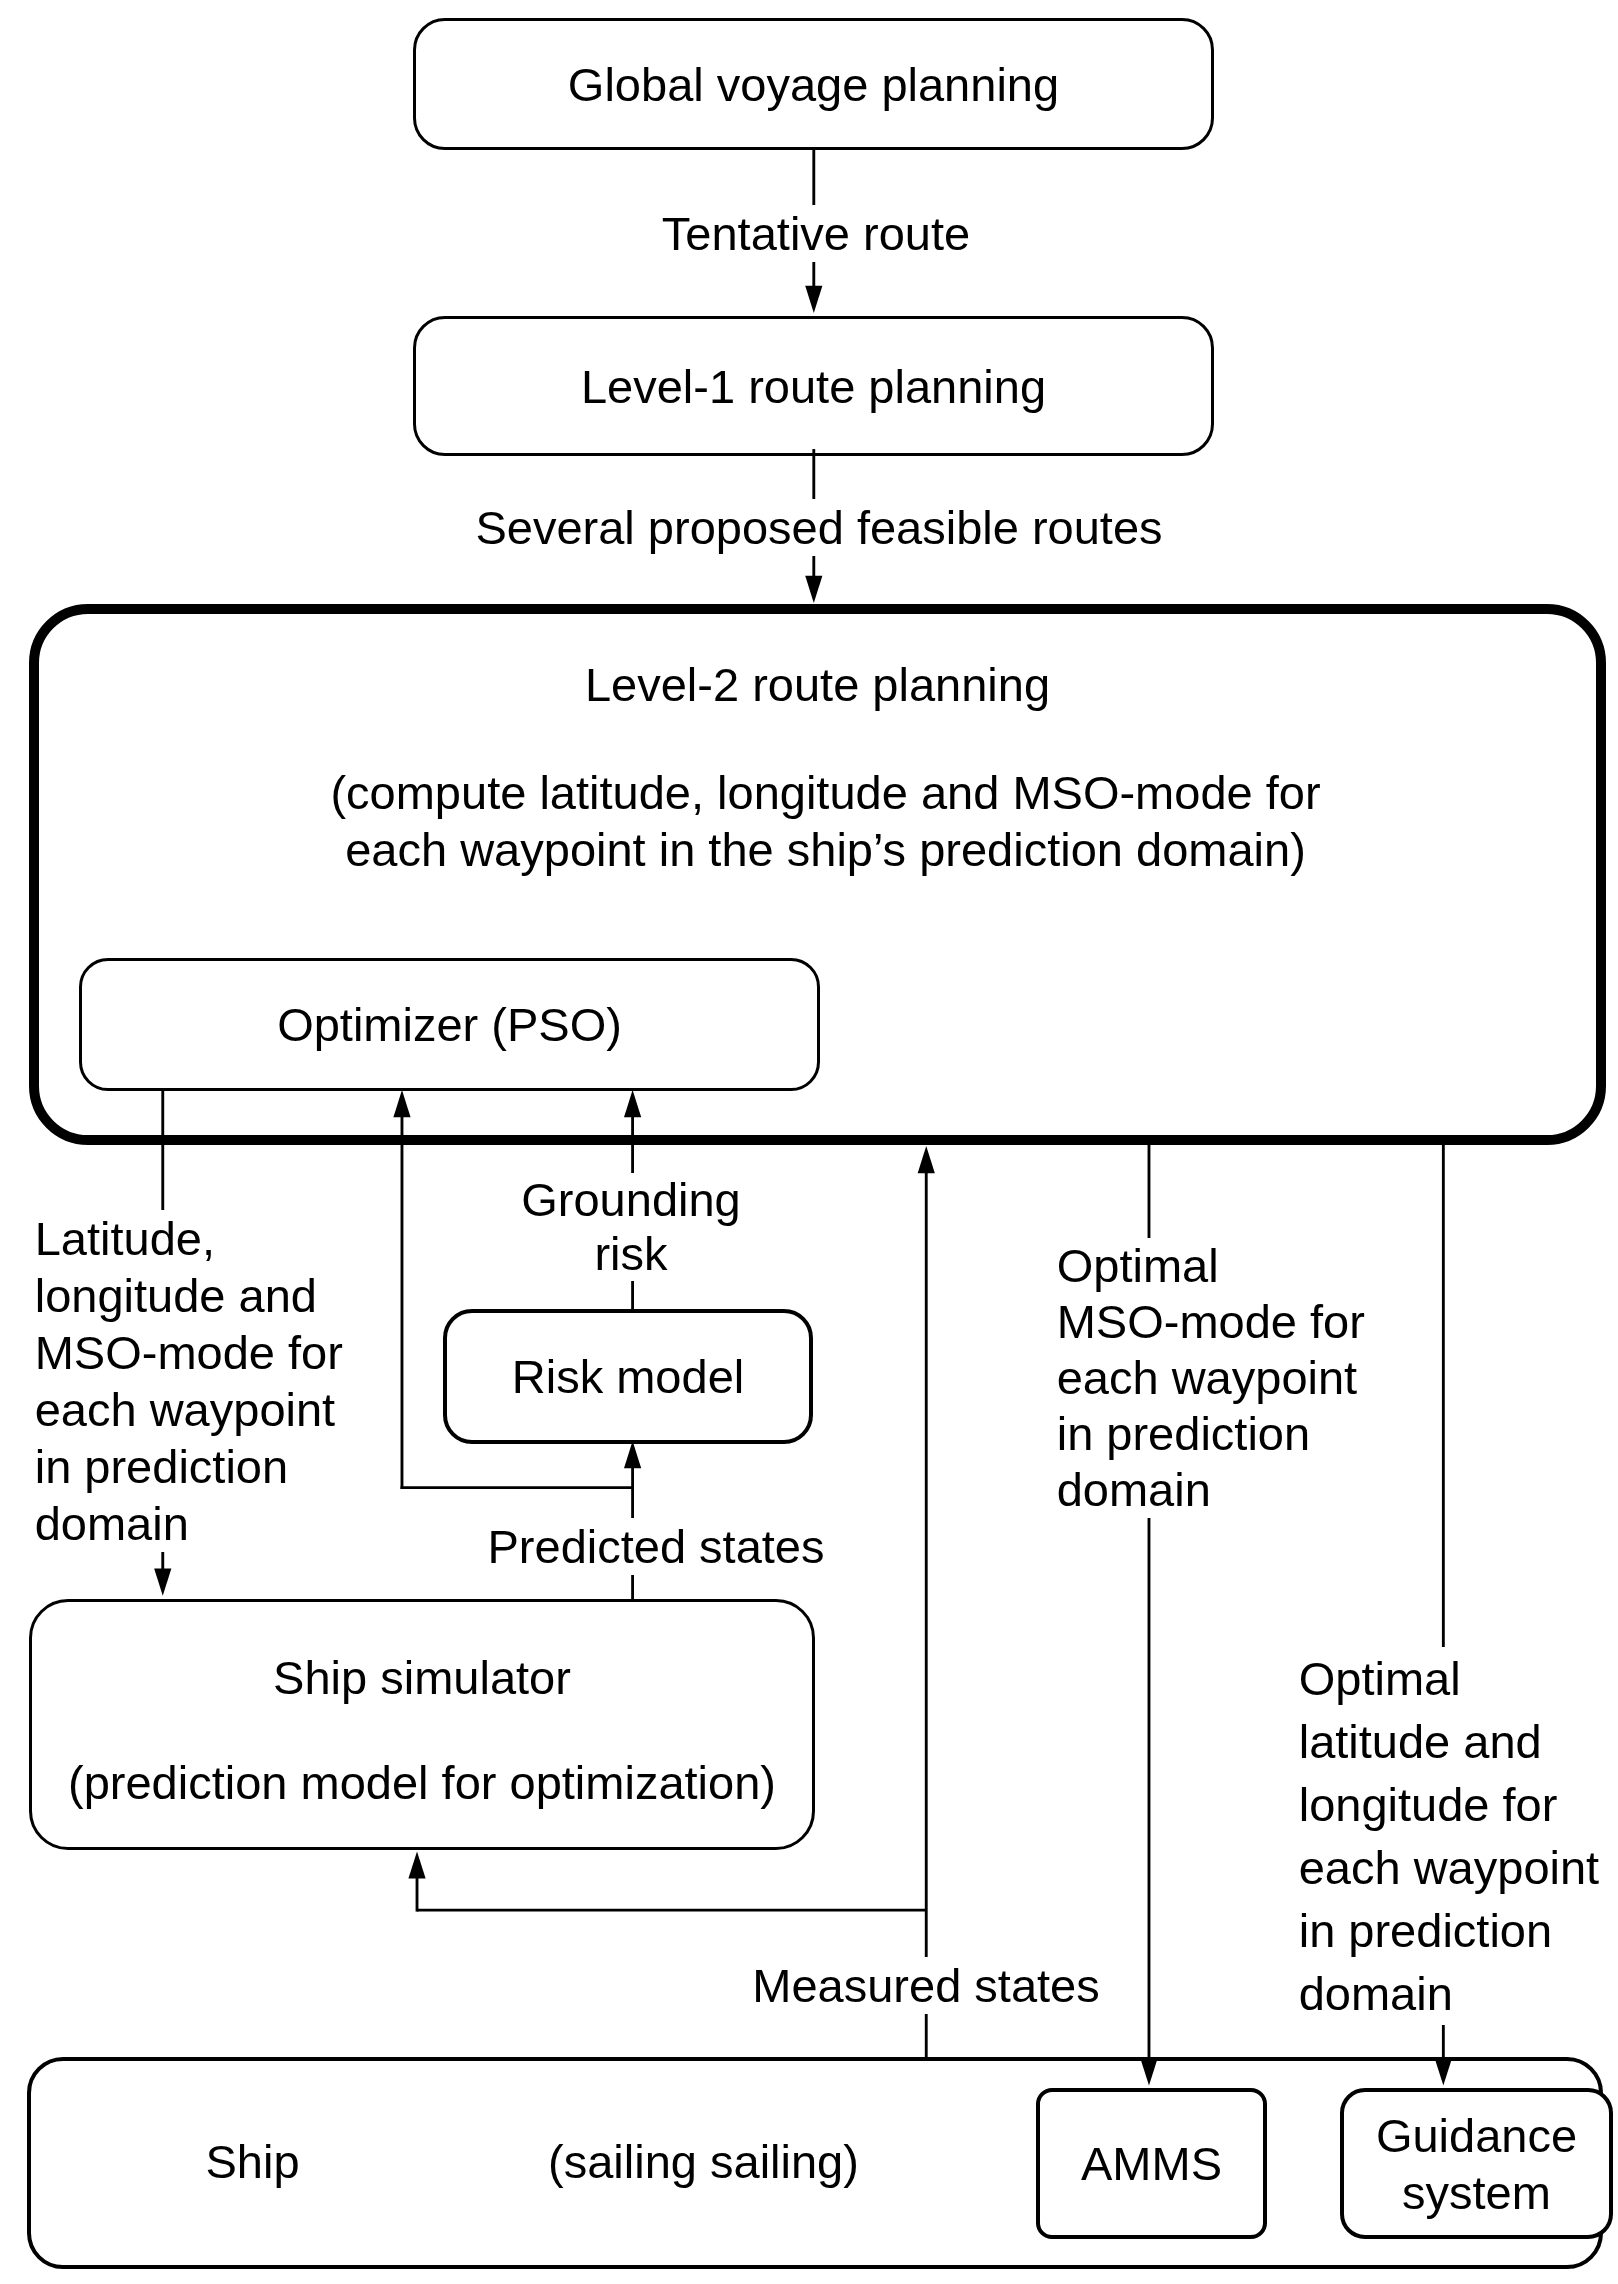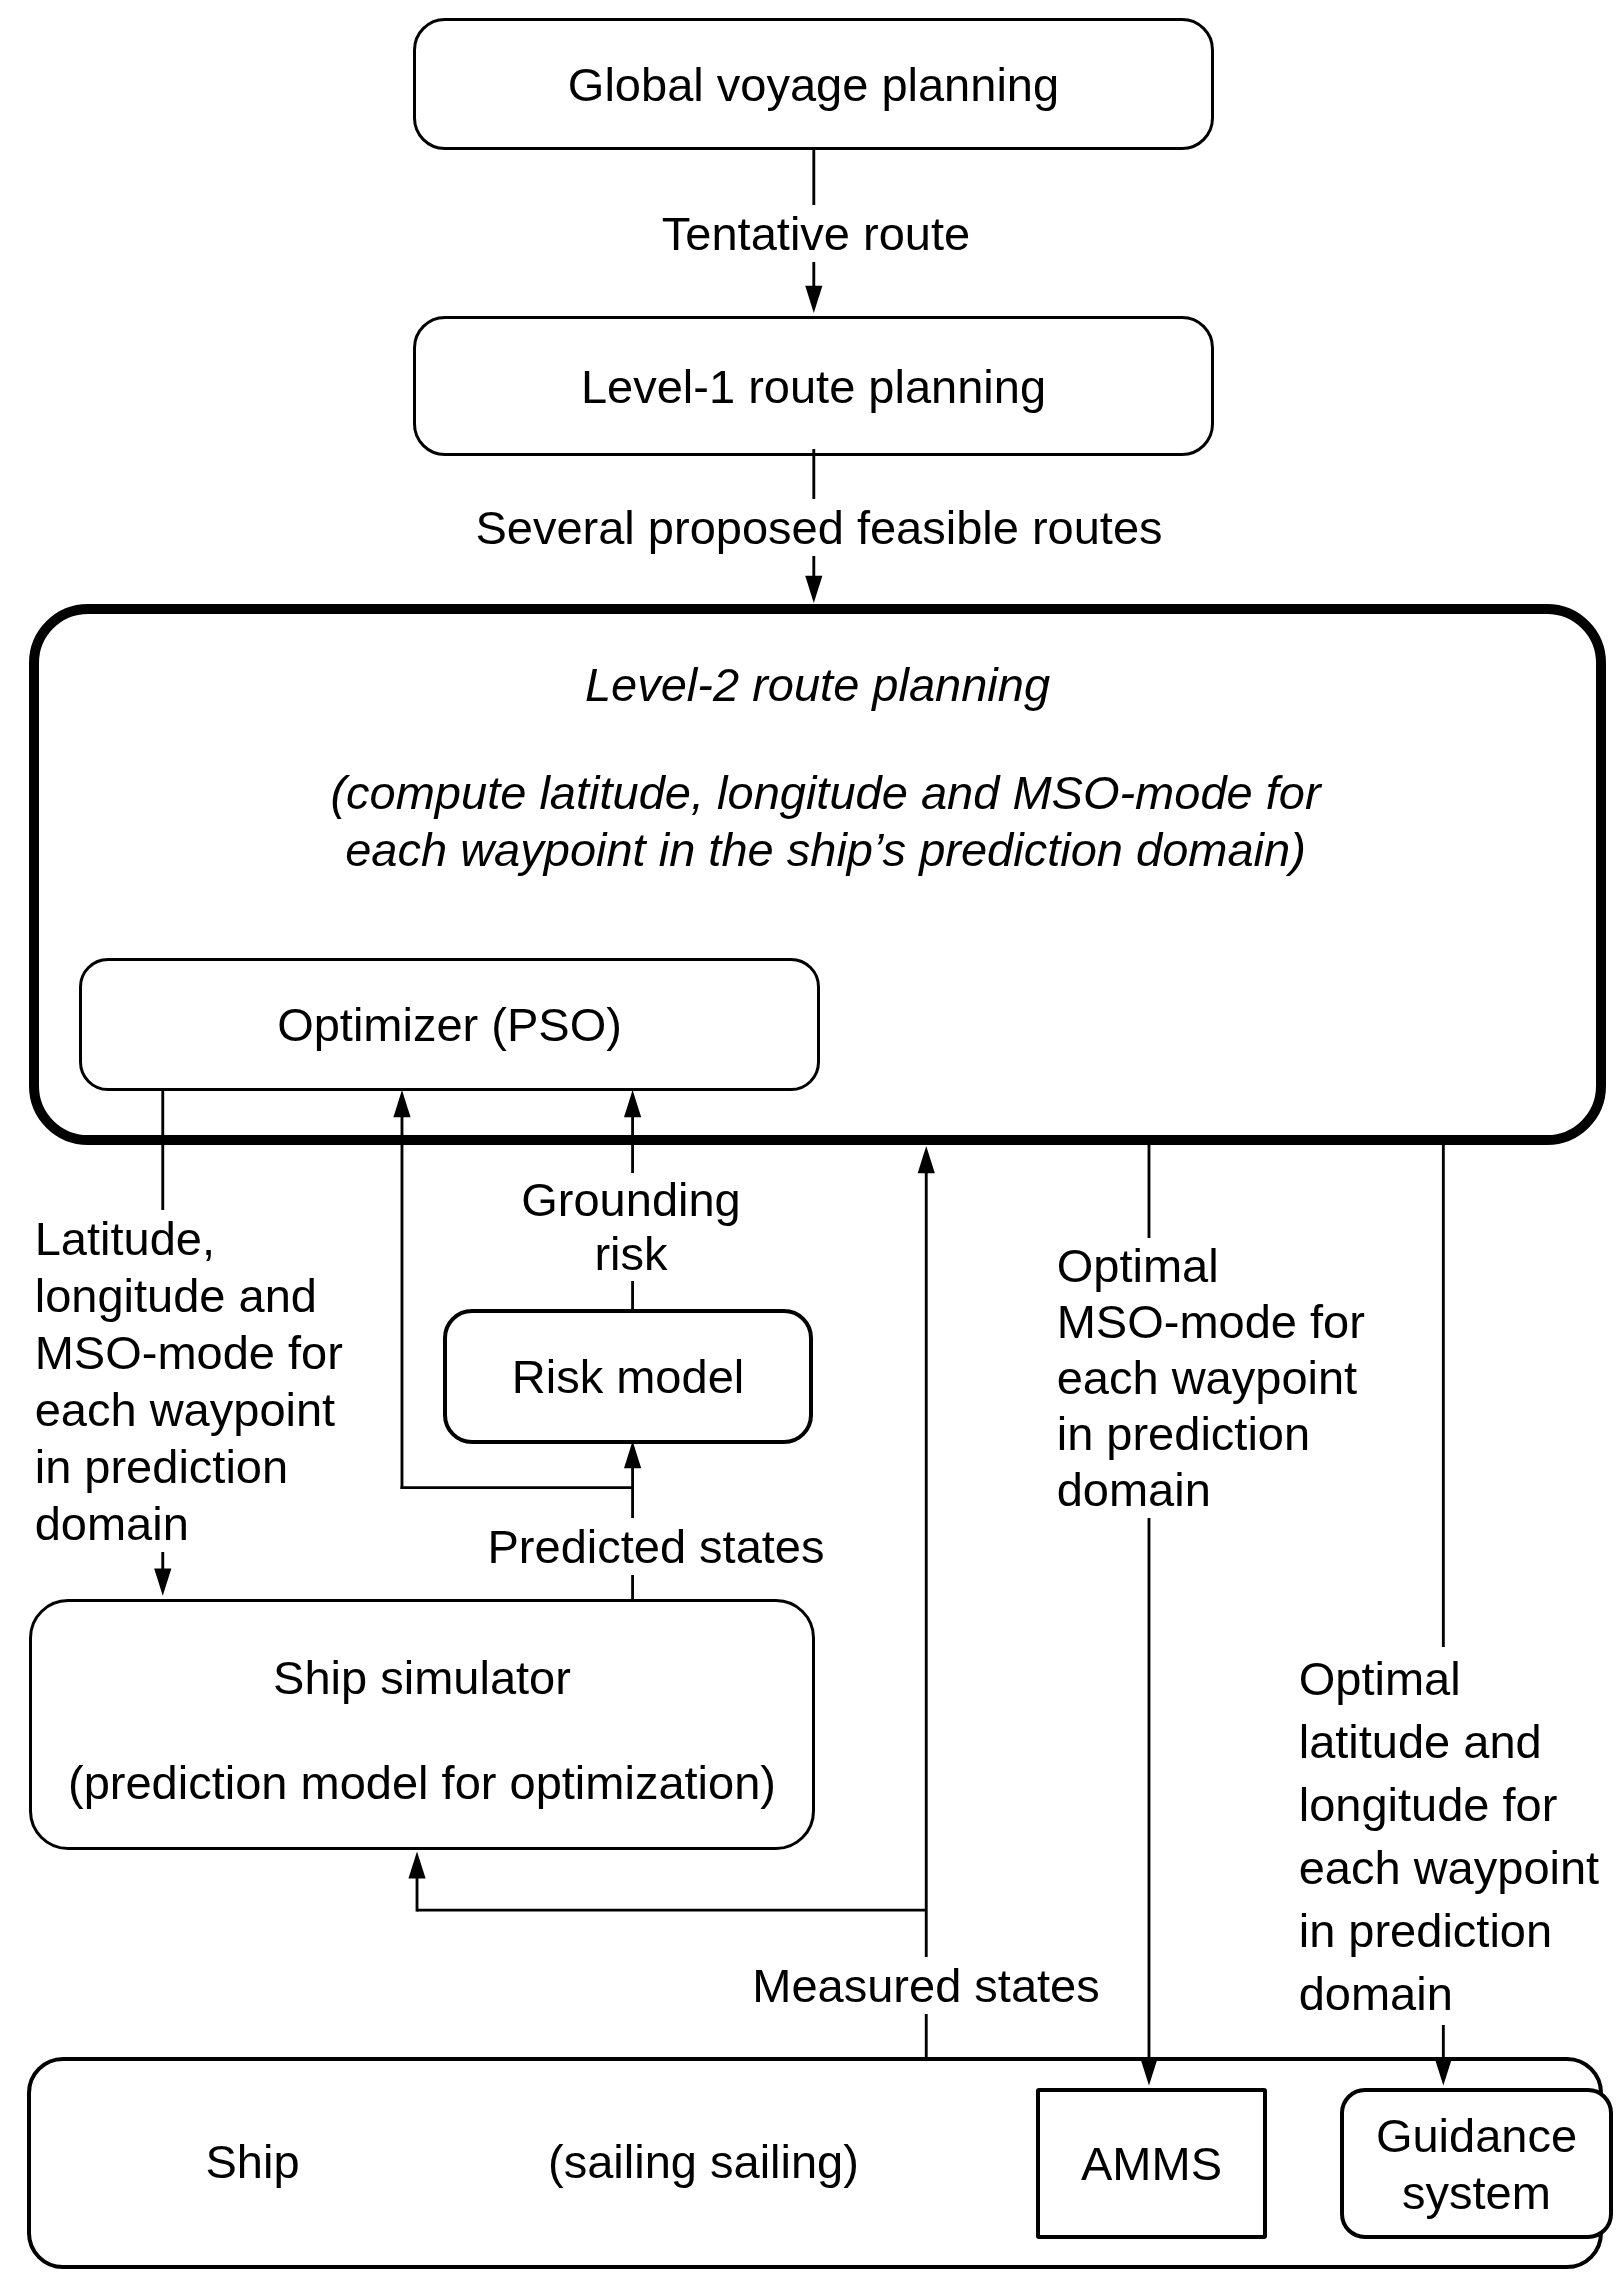--- a/index.html
+++ b/index.html
@@ -22,26 +22,26 @@
   .box .ctr{
     position:absolute;inset:0;
     display:flex;align-items:center;justify-content:center;
     text-align:center;
     font-size:47px;line-height:57px;
     white-space:pre-line;
   }
   
   #box-global   {left:413px; top:18px;   width:801px; height:132px;}
   #box-level1   {left:413px; top:316px;  width:801px; height:140px;}
-  #box-level2   {left:29px;  top:604px;  width:1577px; height:541px; border-width:10px; border-radius:59px;font-style:italic;}
+  #box-level2   {left:29px;  top:604px;  width:1577px; height:541px; border-width:10px; border-radius:59px;}
   #box-optimizer{left:79px; top:958px; width:741px; height:133px; border-radius:29px;}
   #box-risk     {left:443px; top:1309px; width:370px;  height:135px; border-width:4.3px; border-radius:29px;}
   #box-shipsim  {left:29px;  top:1599px; width:786px; height:251px; border-radius:39px;}
   #box-ship     {left:26.5px;  top:2057px; width:1576px; height:212px; border-width:4.3px; border-radius:36px;}
-  #box-amms     {left:1036px;top:2088px; width:231px;  height:151px; border-width:4.3px; border-radius:3px;}
+  #box-amms     {left:1036px;top:2088px; width:231px;  height:151px; border-width:4.3px; border-radius:16px;}
   #box-guidance {left:1309px;top:2088px; width:273px;  height:151px; border-width:4.3px; border-radius:25px;margin-left:31px;}
 
   .abs-text{
     position:absolute;left:0;right:0;
     text-align:center;
     font-size:47px;line-height:57px;
     white-space:pre-line;
   }
   #level2-title   {top:42px;}
   #level2-subtitle{top:150px;padding-left:16px;}

